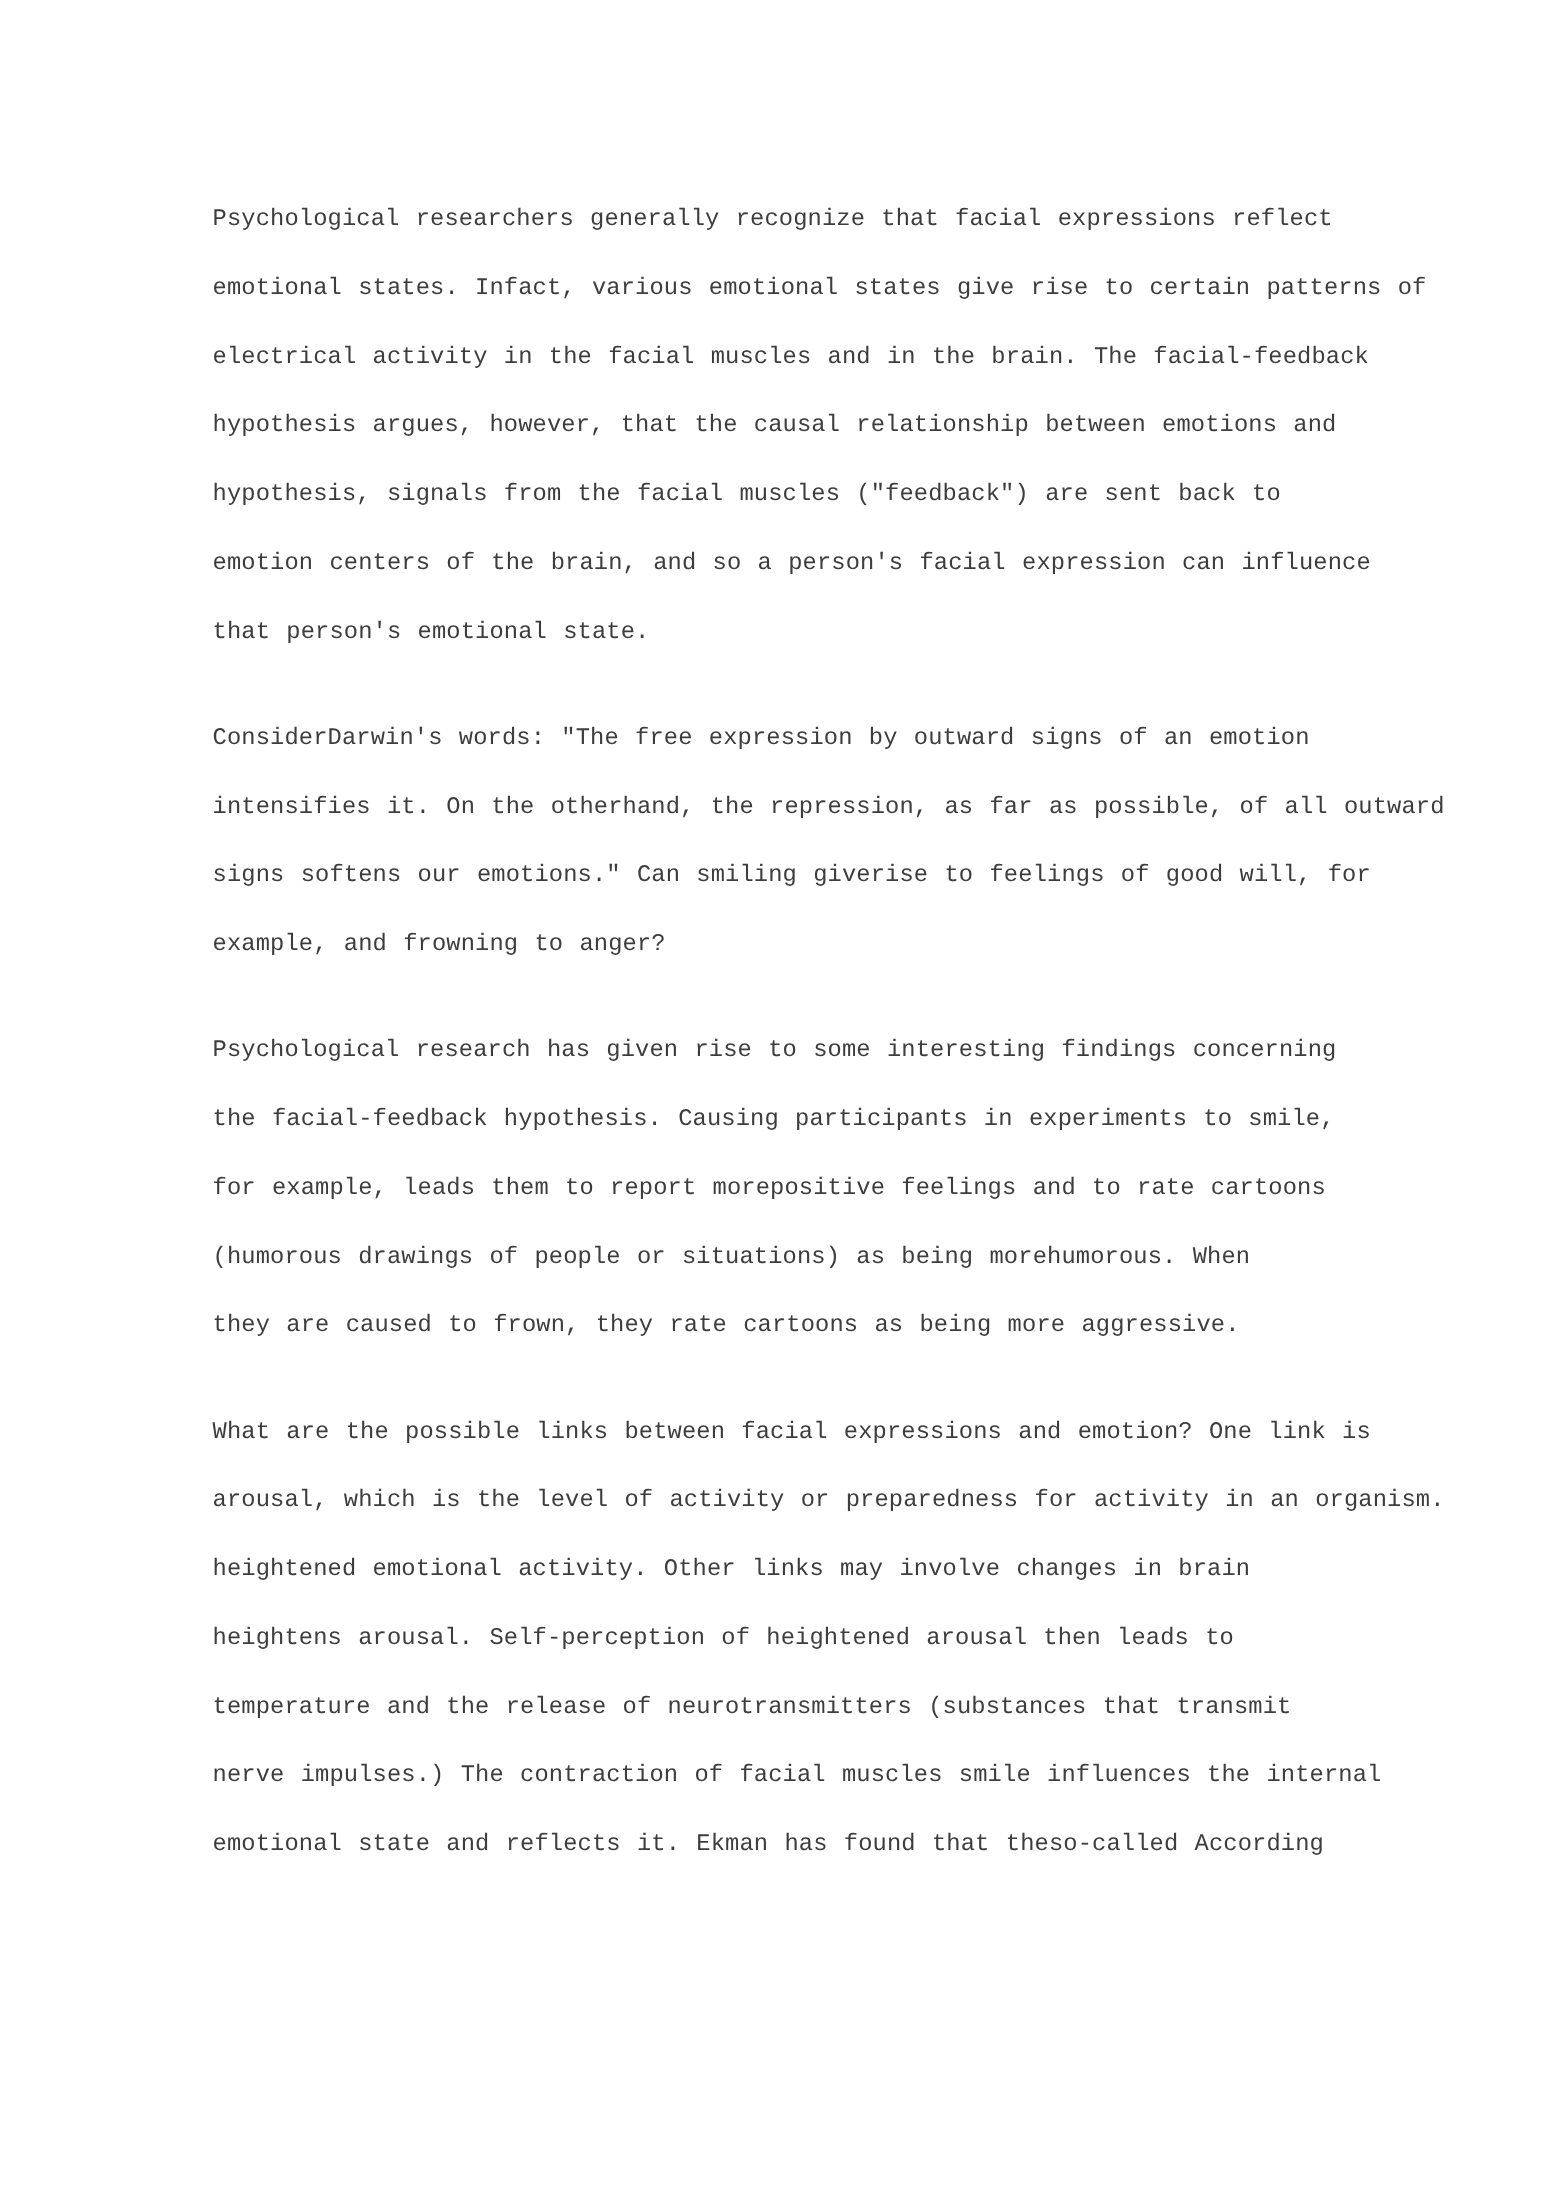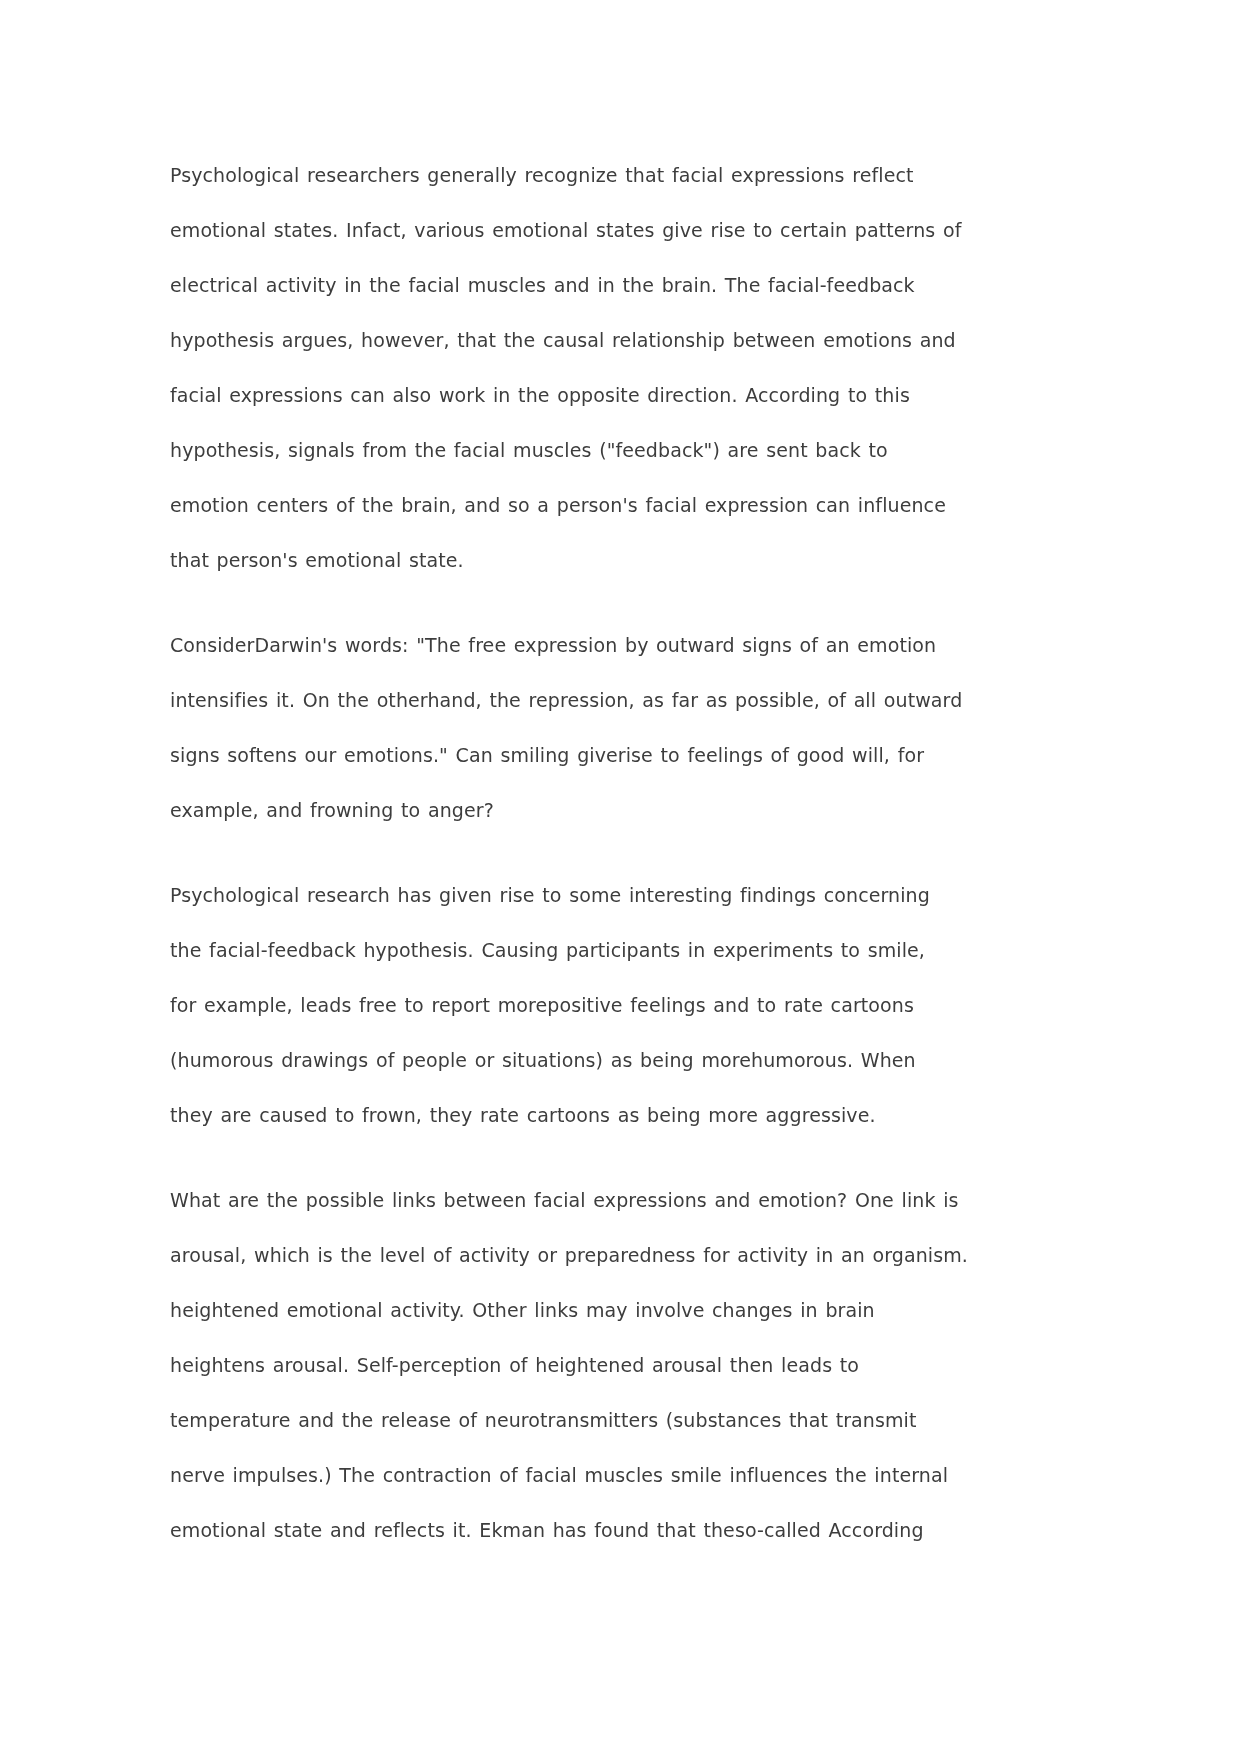--- a/index.html
+++ b/index.html
@@ -26,50 +26,50 @@
     letter-spacing: 0.1px;
     word-spacing: 1.5px;
   }
   .paragraph {
     margin: 0 0 30px 0;
     padding: 0;
   }
   .text-line {
     line-height: 55px;
     white-space: nowrap;
+    font-family: Liberation Mono, monospace;
   }
 </style>
 </head>
 <body>
 
 <div class="page">
   <div class="doc-text">
 
     <div class="paragraph">
       <div class="text-line">Psychological researchers generally recognize that facial expressions reflect</div>
       <div class="text-line">emotional states. Infact, various emotional states give rise to certain patterns of</div>
       <div class="text-line">electrical activity in the facial muscles and in the brain. The facial-feedback</div>
       <div class="text-line">hypothesis argues, however, that the causal relationship between emotions and</div>
-      <div class="text-line">facial expressions can also work in the opposite direction. According to this</div>
       <div class="text-line">hypothesis, signals from the facial muscles ("feedback") are sent back to</div>
       <div class="text-line">emotion centers of the brain, and so a person's facial expression can influence</div>
       <div class="text-line">that person's emotional state.</div>
     </div>
 
     <div class="paragraph">
       <div class="text-line">ConsiderDarwin's words: "The free expression by outward signs of an emotion</div>
       <div class="text-line">intensifies it. On the otherhand, the repression, as far as possible, of all outward</div>
       <div class="text-line">signs softens our emotions." Can smiling giverise to feelings of good will, for</div>
       <div class="text-line">example, and frowning to anger?</div>
     </div>
 
     <div class="paragraph">
       <div class="text-line">Psychological research has given rise to some interesting findings concerning</div>
       <div class="text-line">the facial-feedback hypothesis. Causing participants in experiments to smile,</div>
-      <div class="text-line">for example, leads free to report morepositive feelings and to rate cartoons</div>
+      <div class="text-line">for example, leads them to report morepositive feelings and to rate cartoons</div>
       <div class="text-line">(humorous drawings of people or situations) as being morehumorous. When</div>
       <div class="text-line">they are caused to frown, they rate cartoons as being more aggressive.</div>
     </div>
 
     <div class="paragraph">
       <div class="text-line">What are the possible links between facial expressions and emotion? One link is</div>
       <div class="text-line">arousal, which is the level of activity or preparedness for activity in an organism.</div>
       <div class="text-line">heightened emotional activity. Other links may involve changes in brain</div>
       <div class="text-line">heightens arousal. Self-perception of heightened arousal then leads to</div>
       <div class="text-line">temperature and the release of neurotransmitters (substances that transmit</div>

